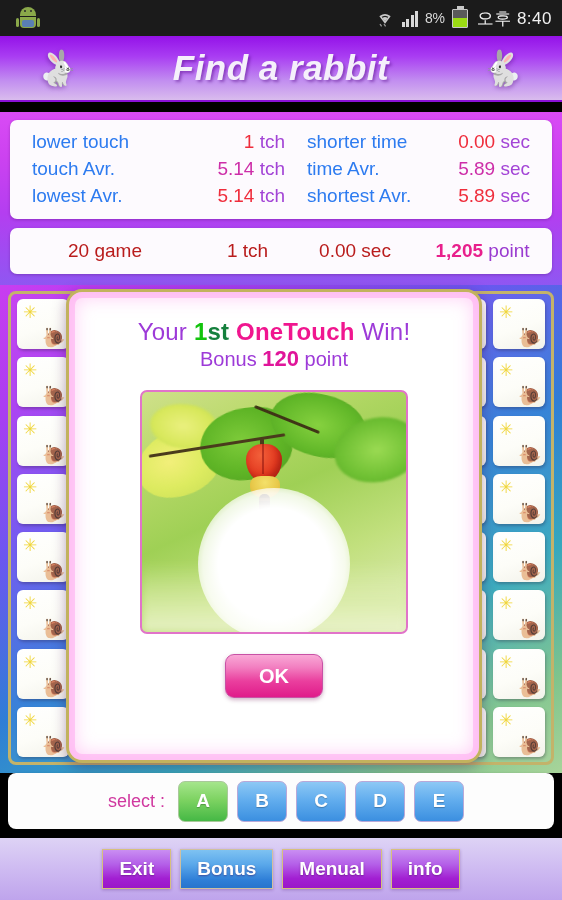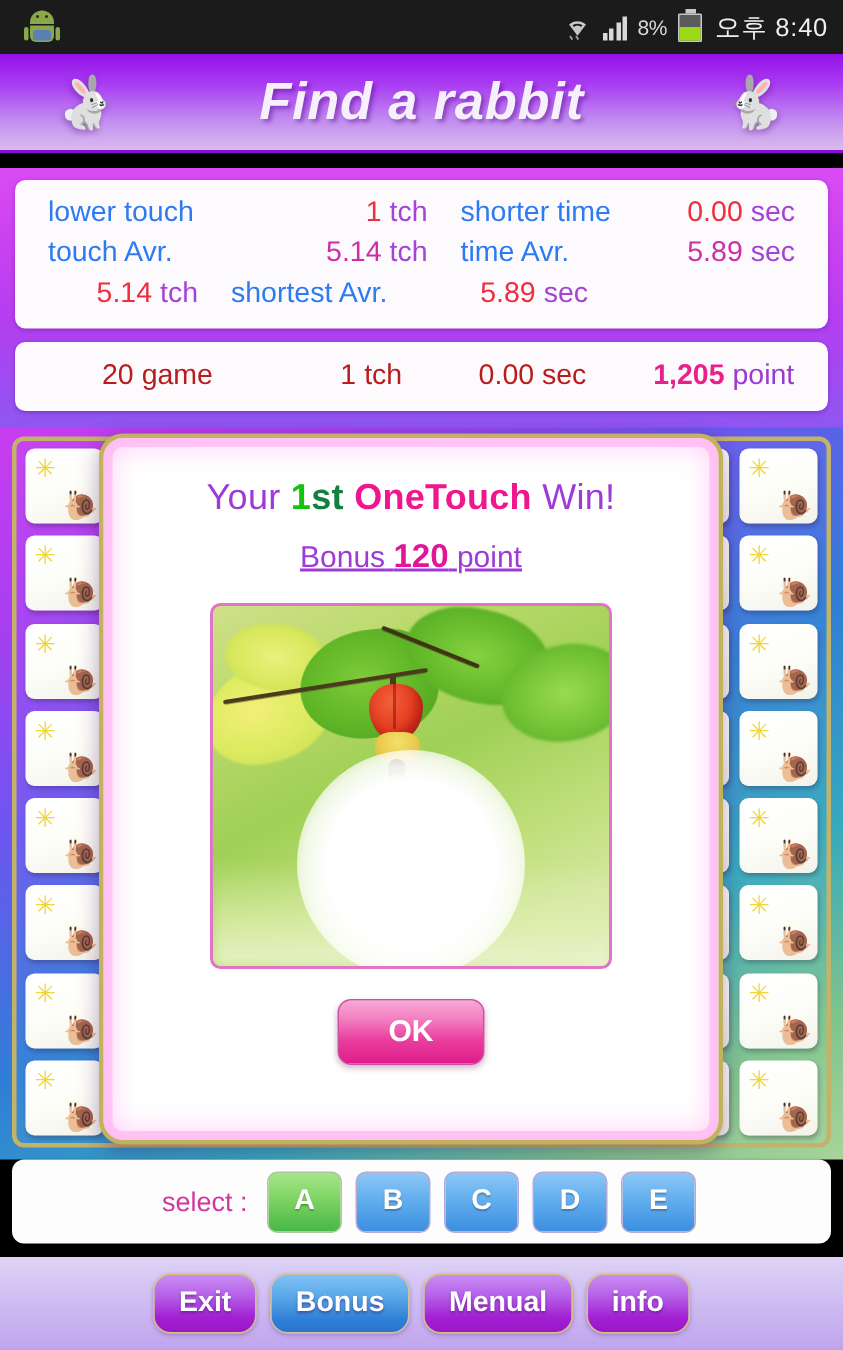--- a/index.html
+++ b/index.html
@@ -226,22 +226,22 @@
   .dlg-line1 .st { color: #15803d; }
   .dlg-line1 .ot { color: #f0168f; }
   .dlg-line1 .plain { font-weight: normal; }
   .dlg-line2 {
     margin-top: 11px;
     font-size: 23px; font-weight: bold; color: #c9a20a;
     display: flex; align-items: center; gap: 10px;
   }
   .dlg-line2 .note { color: #d4a70e; font-size: 22px; }
   .dlg-line3 {
-    margin-top: 12px;
-    font-size: 20px; color: #9d3ad8; text-decoration: underline;
+    margin-top: 0;
+    font-size: 20px; color: #9d3ad8;
   }
   .dlg-line3 .bonusnum { color: #e0159a; font-weight: bold; font-size: 22px; }
 
   .photo {
     margin-top: 18px;
     width: 268px; height: 244px;
     border: 2px solid #e173c9;
     border-radius: 7px;
     position: relative;
     overflow: hidden;
@@ -382,21 +382,21 @@
   .bottom-bar {
     position: absolute; top: 838px; left: 0;
     width: 562px; height: 62px;
     background: linear-gradient(180deg,#ded3f5 0%, #d0bdf2 45%, #bfa4ec 100%);
     display: flex; align-items: center; justify-content: center;
     gap: 9px;
   }
   .bb {
     height: 40px; padding: 0 16px;
     border: 1.5px solid #d6c07e;
-    border-radius: 12px;
+    border-radius: 0;
     display: flex; align-items: center; justify-content: center;
     font-size: 19px; font-weight: bold; color: #ffffff;
     text-shadow: 0 1px 2px rgba(60,0,80,0.45);
     cursor: pointer;
     box-shadow: 0 1px 3px rgba(70,20,110,0.3);
   }
   .bb.purple { background: linear-gradient(180deg,#c98ef2 0%, #b45fe8 38%, #a21fd2 75%, #9a17c8 100%); }
   .bb.blue   { background: linear-gradient(180deg,#7ec2f2 0%, #5aa8ea 38%, #2f7fd8 78%, #2874cc 100%); border-color:#cfc0a0;}
 </style>
 </head>
@@ -455,20 +455,21 @@
       <div class="statrow">
         <span class="lbl lblA">touch Avr.</span>
         <span class="valA"><span class="num-mag">5.14</span>
           <span class="unit">tch</span></span>
         <span class="lbl lblB">time Avr.</span>
         <span class="valB"><span class="num-mag">5.89</span>
           <span class="unit">sec</span></span>
       </div>
 
       <div class="statrow">
+        <span class="lbl lblA">lowest Avr.</span>
         <span class="valA"><span class="num-red">5.14</span>
           <span class="unit">tch</span></span>
         <span class="lbl lblB">shortest Avr.</span>
         <span class="valB"><span class="num-red">5.89</span>
           <span class="unit">sec</span></span>
       </div>
     </div>
 
     <div class="panel panel-b">
       <span class="cell c1">

